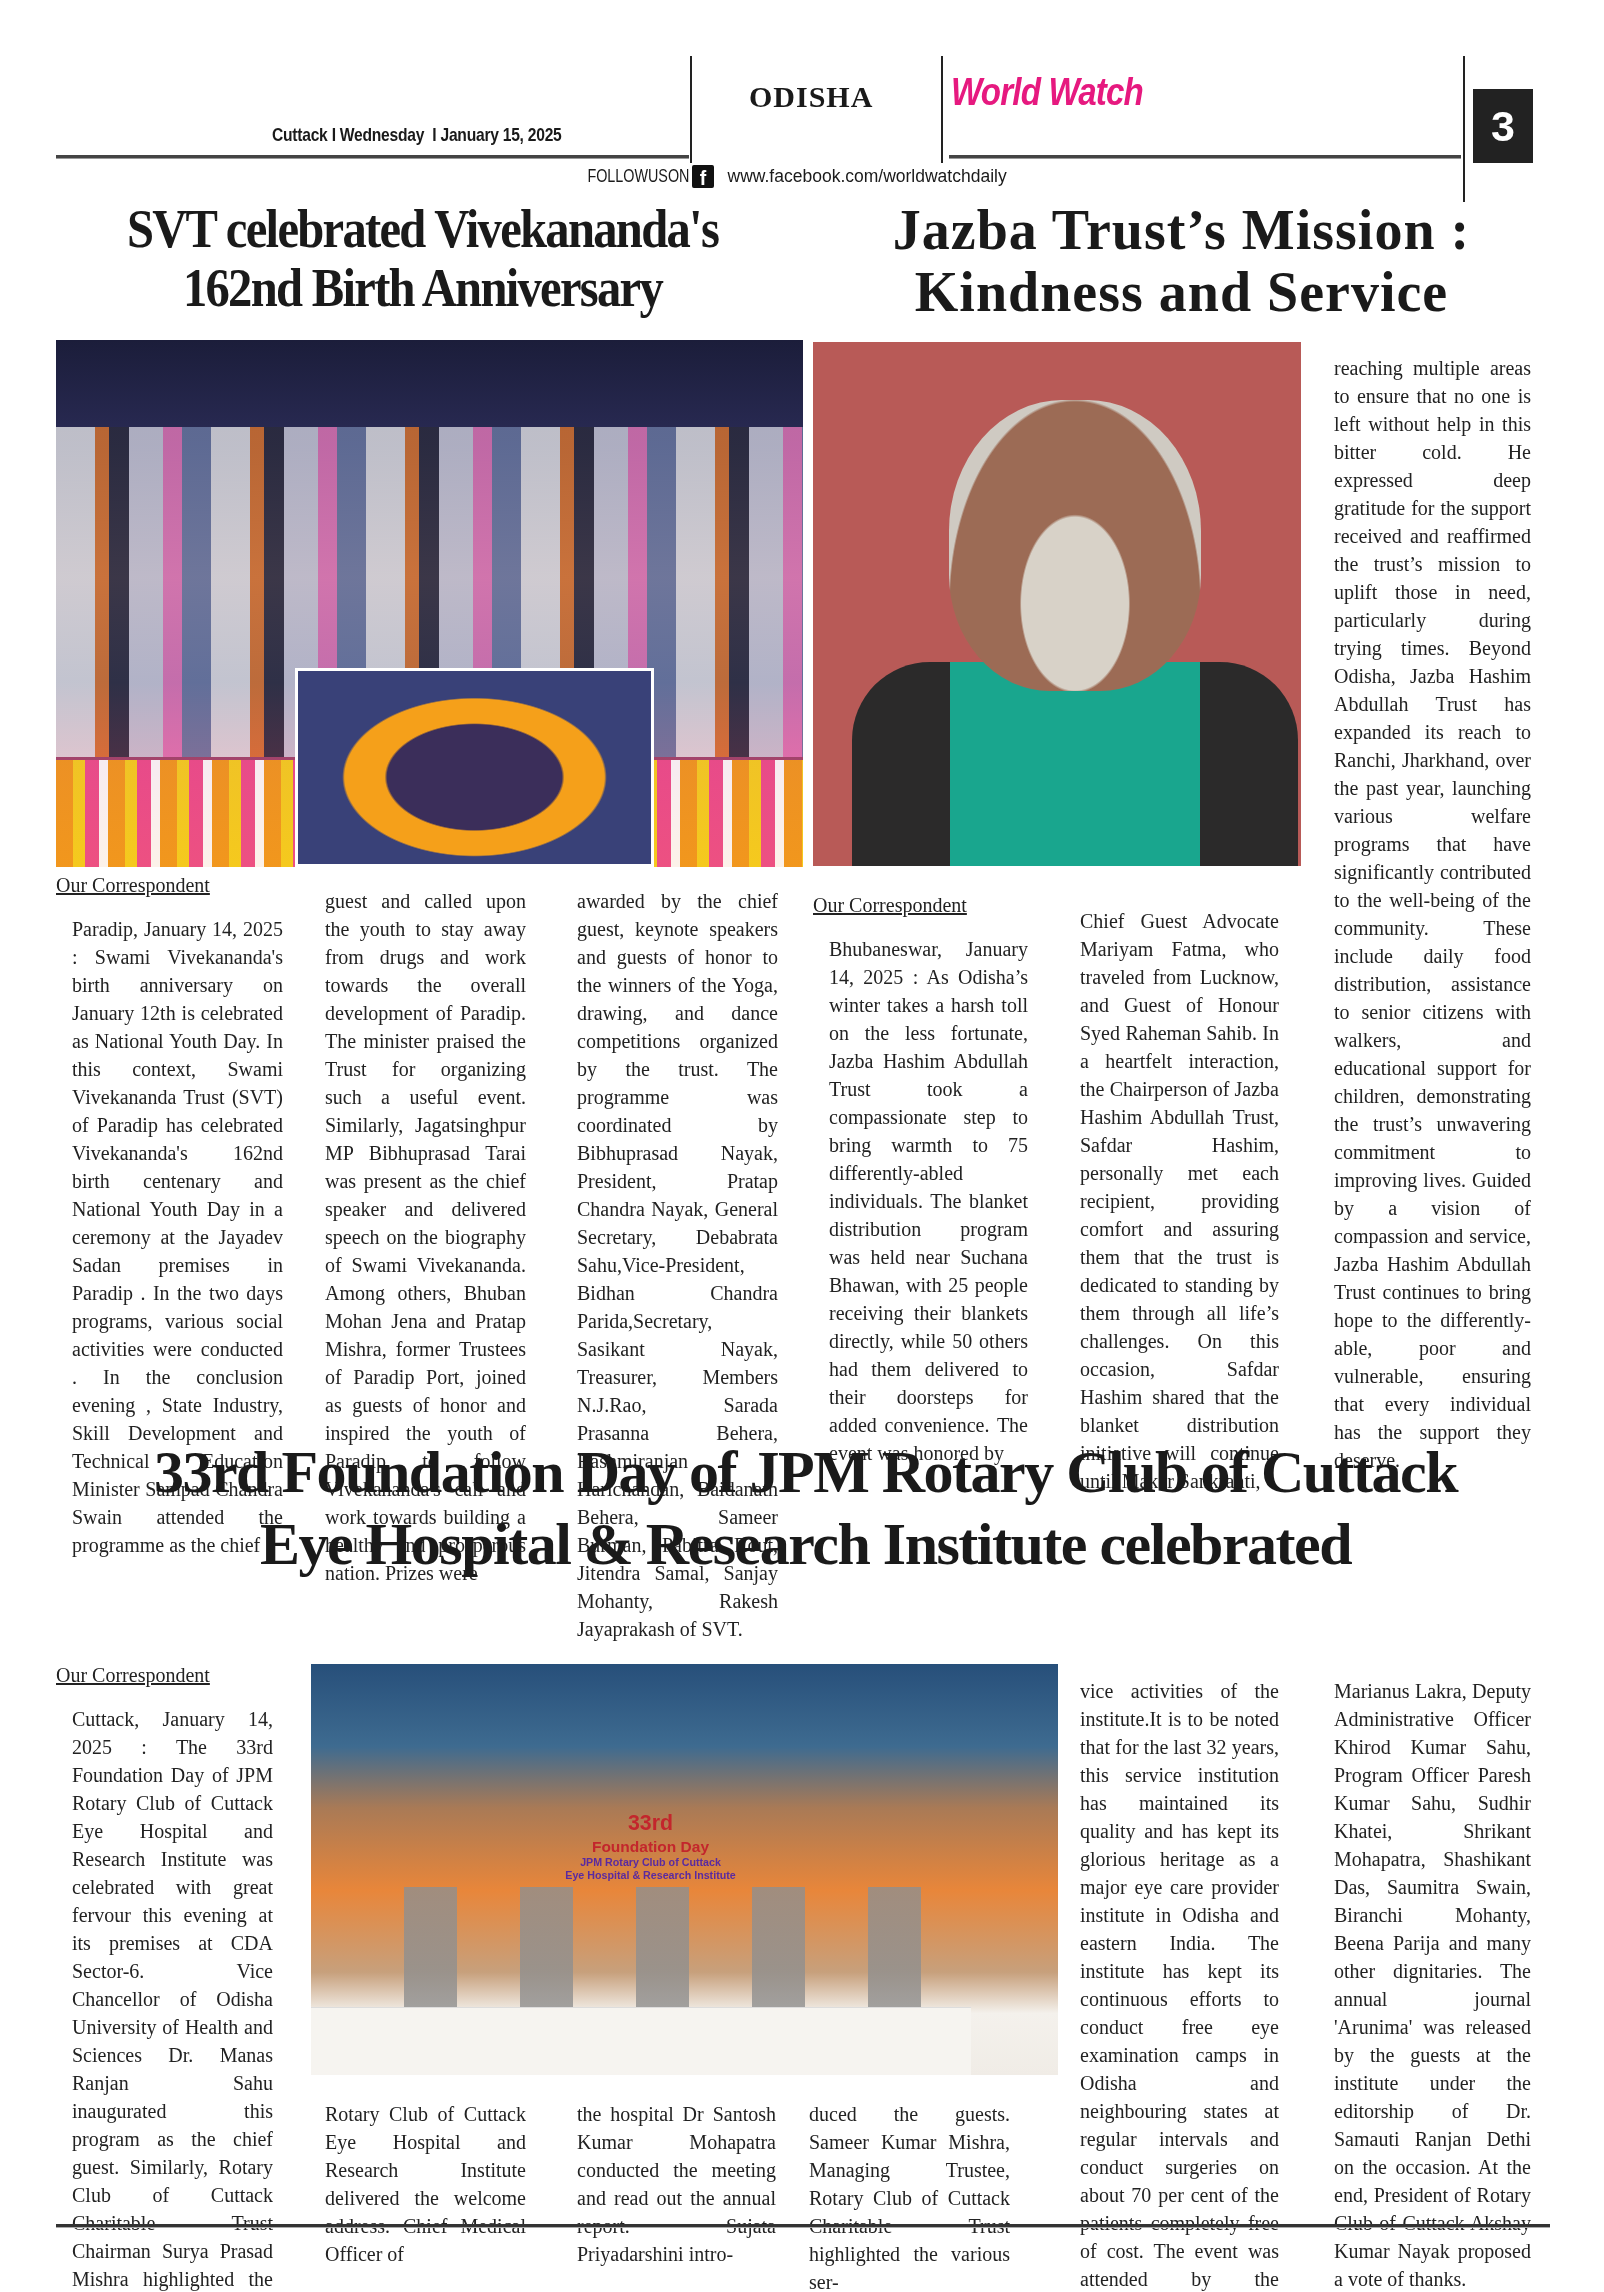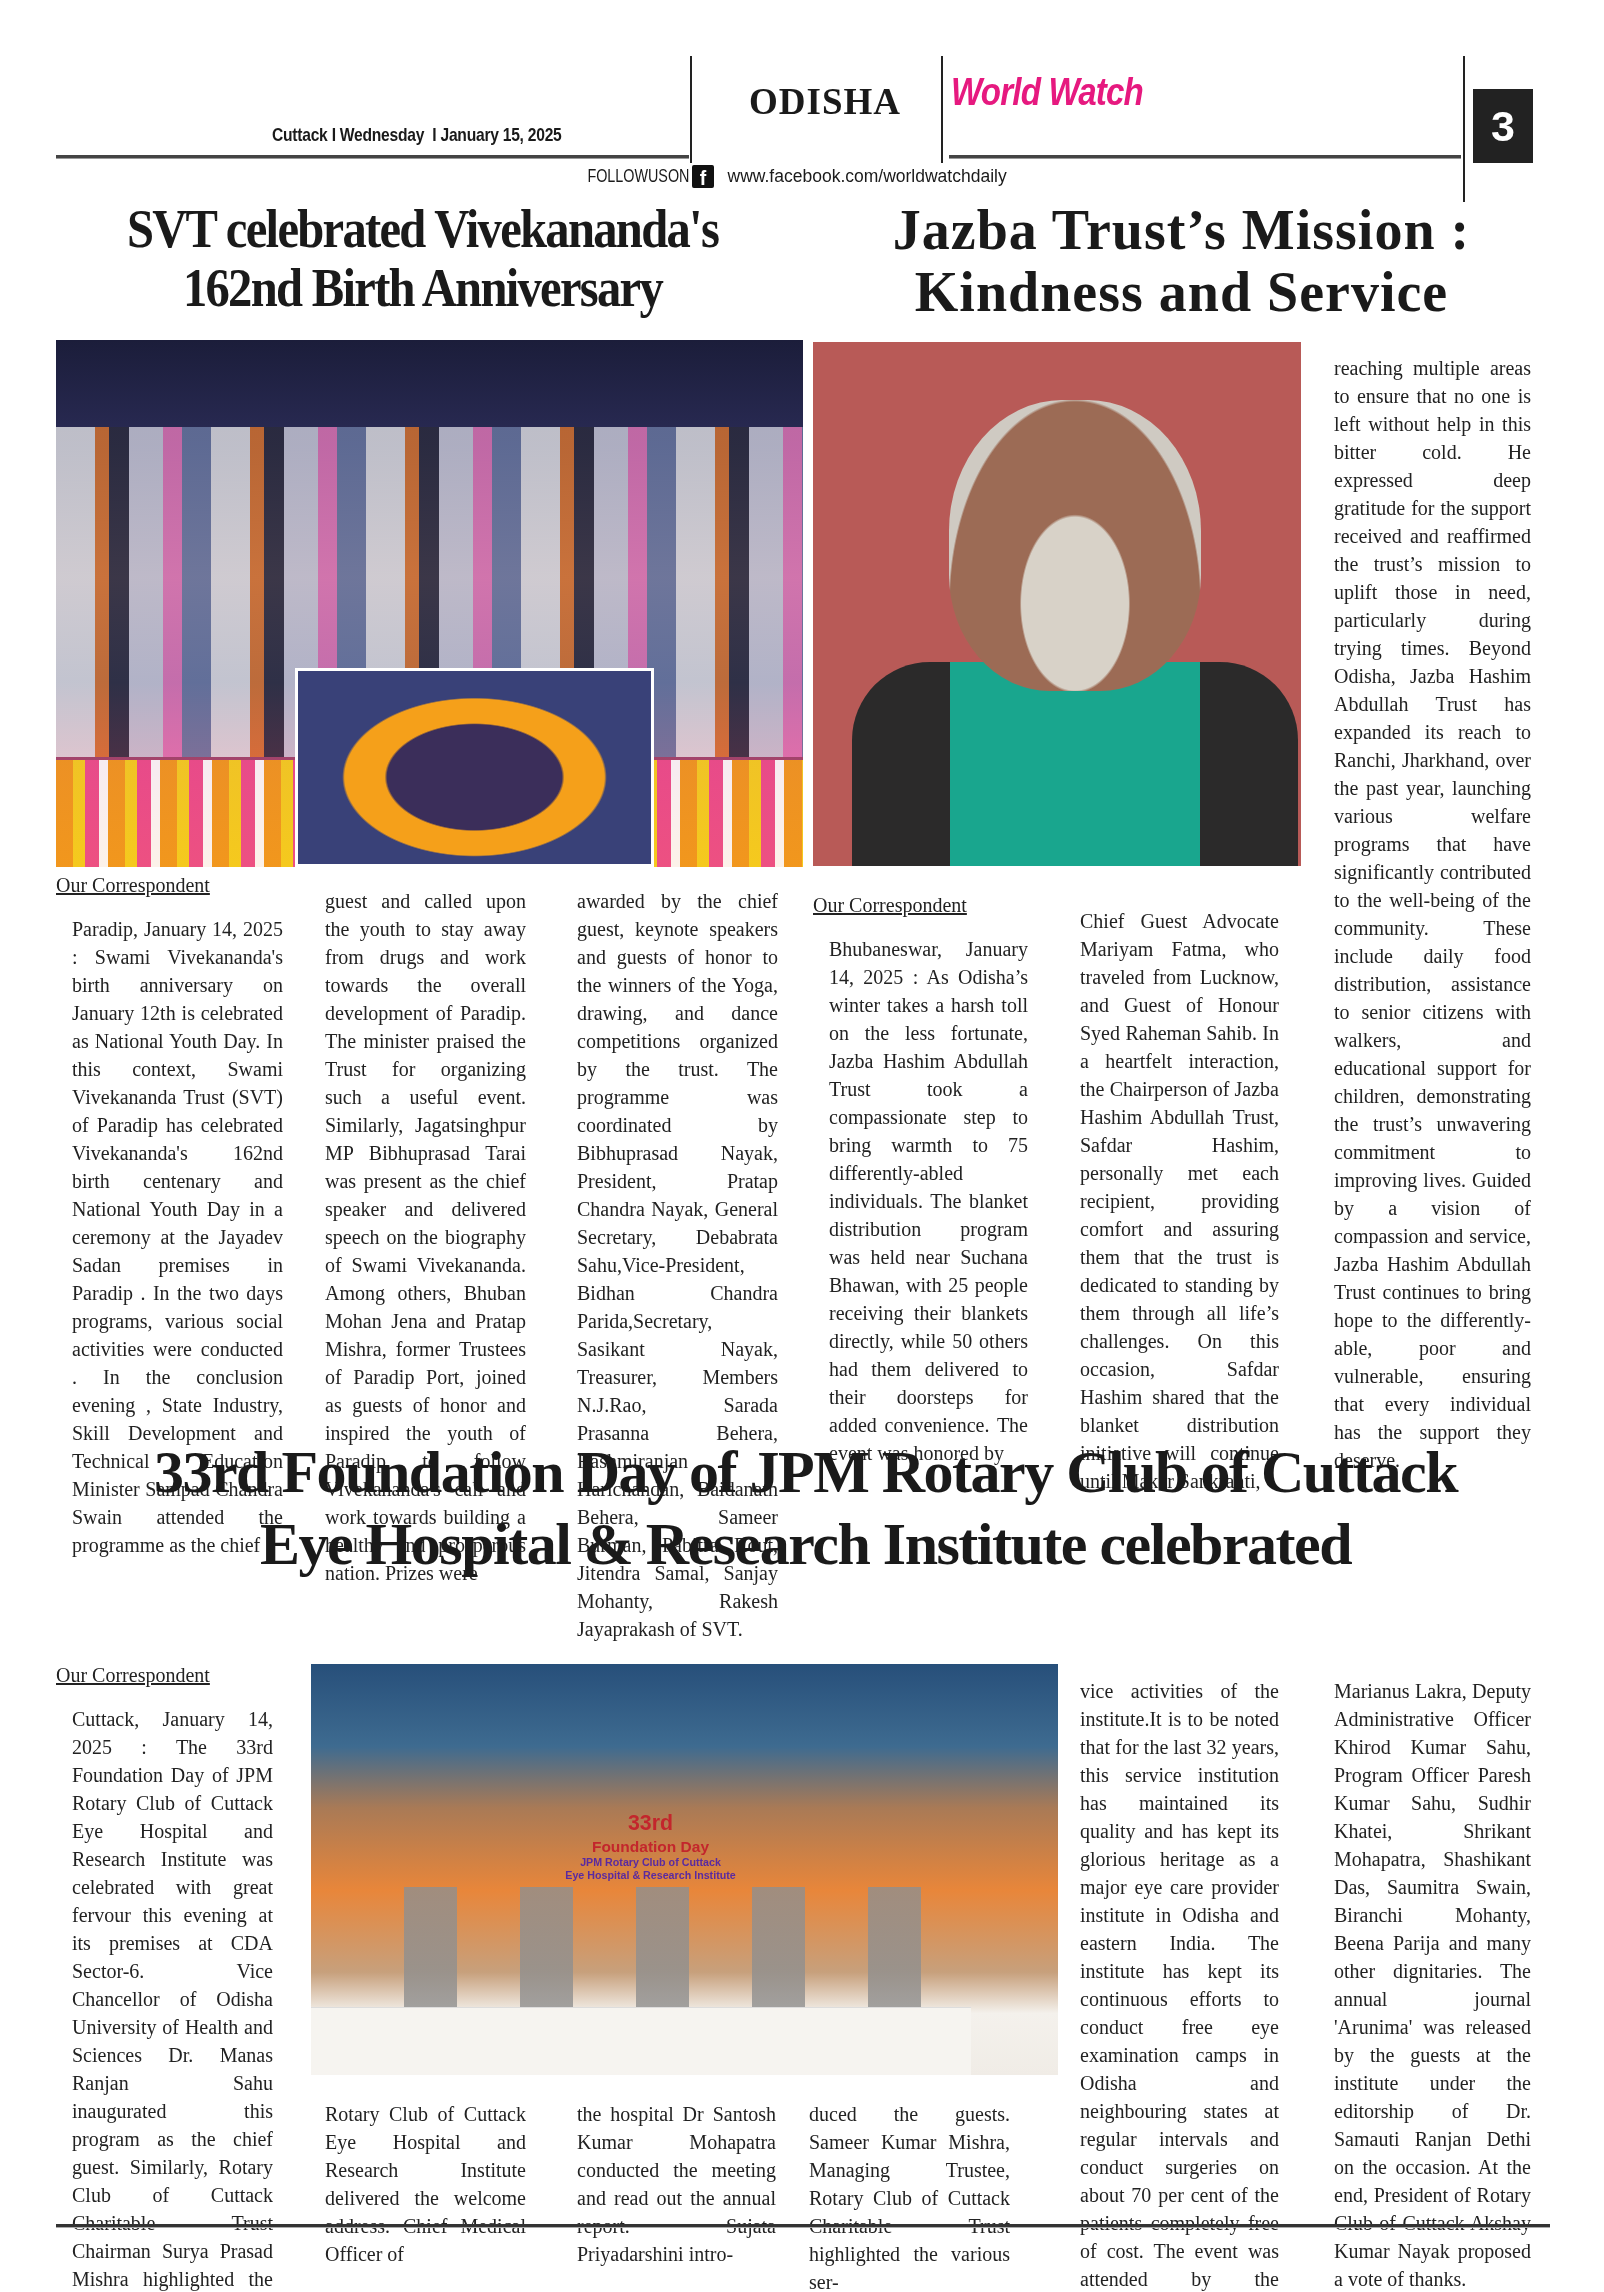--- a/index.html
+++ b/index.html
@@ -5,21 +5,21 @@
   * { box-sizing: border-box; margin: 0; padding: 0; }
   html, body { width: 1605px; height: 2293px; background: #ffffff; overflow: hidden; }
   body { position: relative; font-family: "Liberation Serif", "DejaVu Serif", serif; color: #1a1a1a; }
 
   
   .masthead { position: absolute; left: 0; top: 0; width: 1605px; height: 194px; }
   .dateline { position: absolute; left: 272px; top: 124px; font-family: "Liberation Sans", sans-serif; font-weight: bold; font-size: 18.4px; transform: scaleX(0.85); transform-origin: left; letter-spacing: -0.3px; }
   .rule-left { position: absolute; left: 56px; top: 155px; width: 633px; height: 3.9px; background: #444; border-bottom: 1px solid #999; }
   .rule-right { position: absolute; left: 949px; top: 155px; width: 512px; height: 3.9px; background: #444; border-bottom: 1px solid #999; }
   .vsep { position: absolute; width: 1.9px; background: #222; }
-  .section-label { position: absolute; left: 749px; top: 80px; font-family: "Liberation Serif", serif; font-weight: bold; font-size: 37px; letter-spacing: 1px; }
+  .section-label { position: absolute; left: 749px; top: 80px; font-family: "Liberation Serif", serif; font-weight: bold; font-size: 30px; letter-spacing: 1px; }
   .logo { position: absolute; left: 951px; top: 70px; font-family: "Liberation Sans", sans-serif; font-weight: bold; font-size: 39px; color: #e6197f; letter-spacing: -1px; font-style: italic; transform: scaleX(0.85); transform-origin: left; }
   .page-num { position: absolute; left: 1473px; top: 89px; width: 60px; height: 74px; background: #222; color: #fff; font-family: "Liberation Sans", sans-serif; font-weight: bold; font-size: 43px; display: flex; align-items: center; justify-content: center; }
   .follow { position: absolute; left: 565px; top: 165px; font-size: 17.5px; display: flex; align-items: center; gap: 2.9px; }
   .follow .lbl { font-family: "Liberation Sans", sans-serif; transform: scaleX(0.82); transform-origin: right; display: inline-block; }
   .fb-icon { width: 21.3px; height: 23px; background: #111; color: #fff; font-family: "Liberation Sans", sans-serif; font-weight: bold; font-size: 19.4px; display: inline-flex; align-items: flex-end; justify-content: center; border-radius: 1.9px; line-height: 1; }
   .follow .url { font-family: Liberation Sans, sans-serif; margin-left: 11px; }
 
   
   .headline { position: absolute; text-align: center; font-family: "Liberation Serif", serif; font-weight: bold; color: #1a1a1a; line-height: 1.1; }
   .hl-svt { left: 49px; top: 200px; width: 747px; font-size: 54px; letter-spacing: -1.9px; transform: scaleX(0.9); transform-origin: center; }

